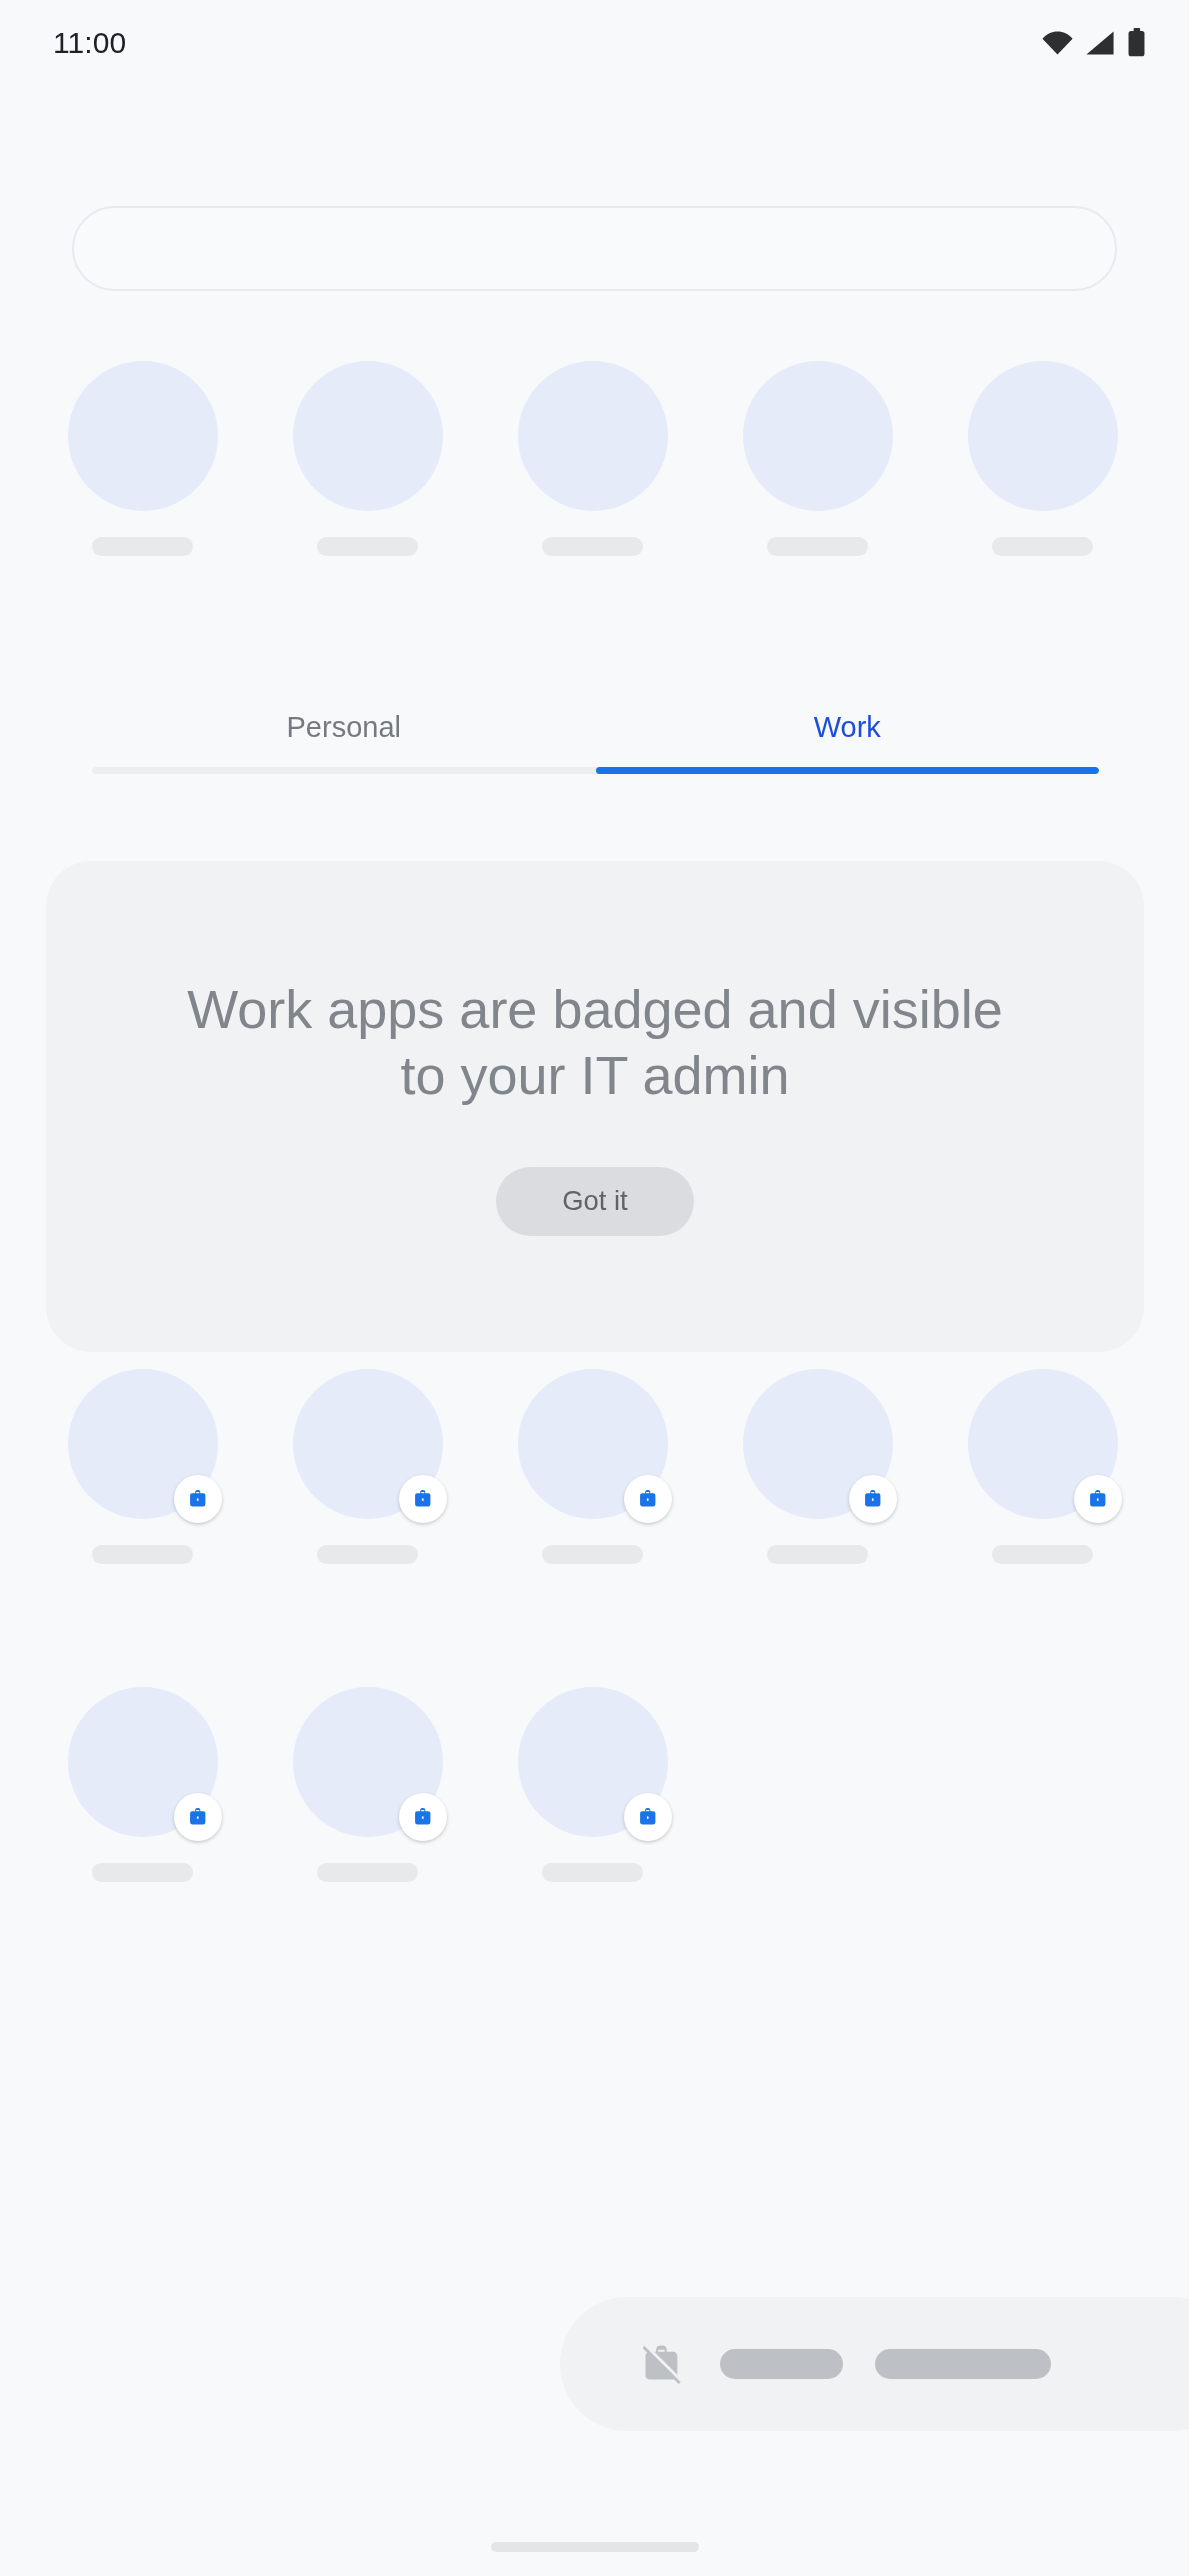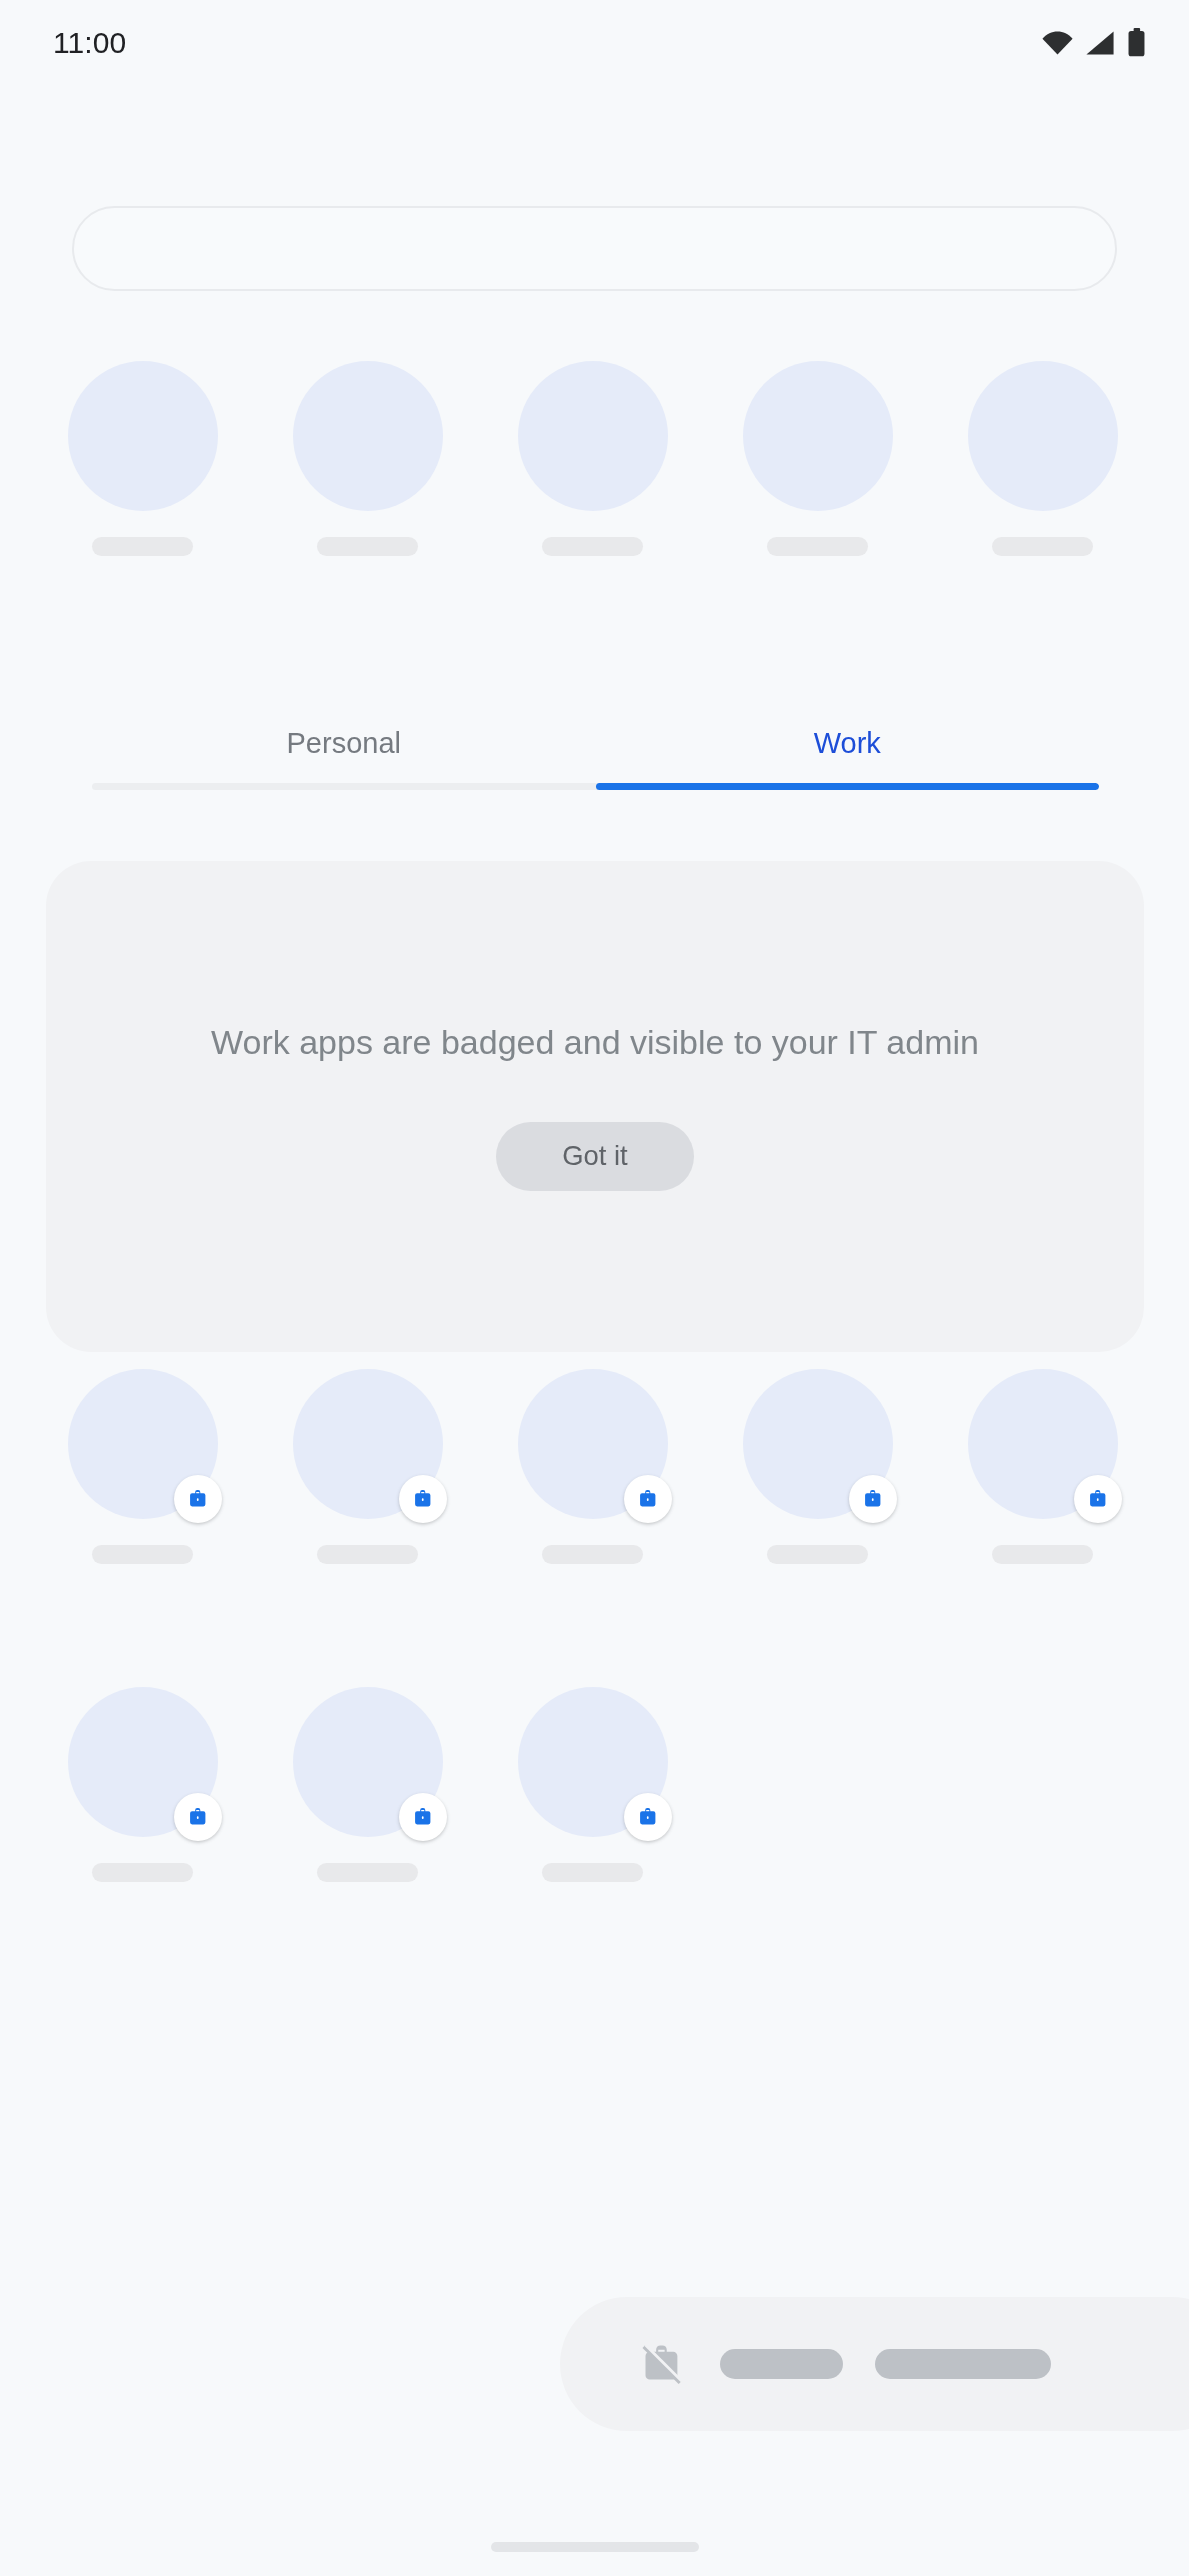--- a/index.html
+++ b/index.html
@@ -101,21 +101,21 @@
     width: 101px;
     height: 19px;
     border-radius: 9.4px;
     background: #e8e9eb;
   }
 
   
   .tabs {
     position: absolute;
     left: 92px;
-    top: 704px;
+    top: 688px;
     width: 1007px;
     height: 101px;
   }
   .tabs-strip {
     display: flex;
     width: 100%;
     height: 79px;
   }
   .tab {
     flex: 1;
@@ -156,21 +156,21 @@
     border-radius: 45px;
     background: #f1f2f4;
     display: flex;
     flex-direction: column;
     align-items: center;
     justify-content: center;
   }
   .info-card-text {
     width: 866px;
     text-align: center;
-    font-size: 34px;
+    font-size: 54px;
     line-height: 1.22;
     color: #80868b;
     margin: 0;
     font-weight: 400;
   }
   .got-it-button {
     margin-top: 58px;
     min-width: 198px;
     height: 69px;
     padding: 12px 40px;

